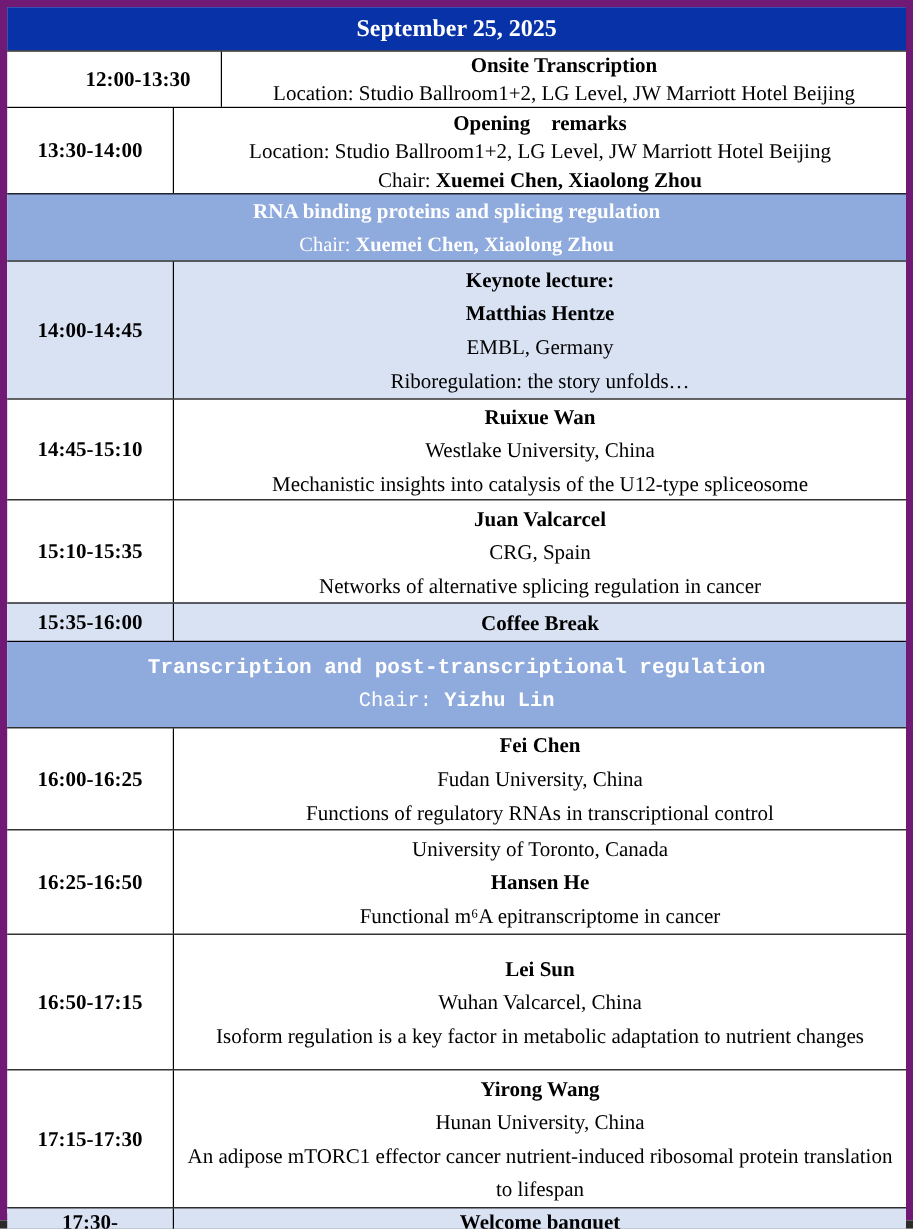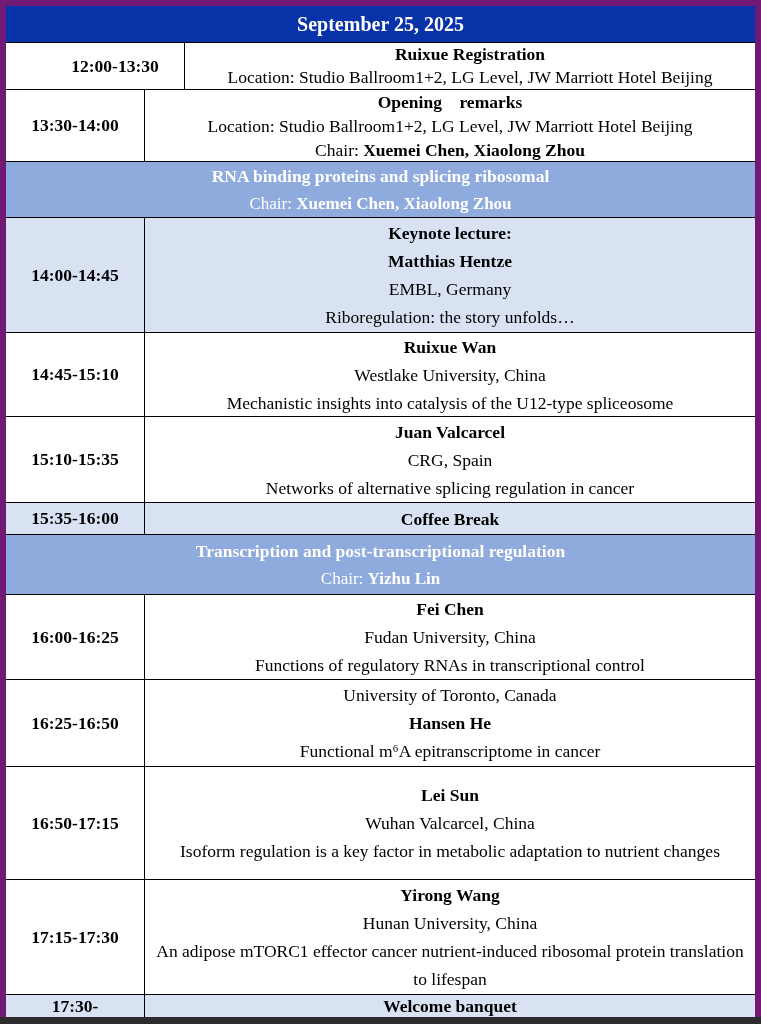--- a/index.html
+++ b/index.html
@@ -43,52 +43,52 @@
     text-align:center;font-size:17.5px;padding:1px 8px;
   }
   .ln{line-height:28px;white-space:pre-wrap;}
   .lh23 .ln{line-height:23px;}
   .lh24 .ln{line-height:24px;}
   .b{font-weight:bold;}
   .hl{background:#d9e2f3;}
   
   .h36{height:36px;} .h47{height:47px;padding-left:40px;} .h72{height:72px;} .h56{height:56px;}
   .h115{height:115px;} .h84{height:84px;} .h86{height:86px;} .h32{height:32px;}
-  .h60{height:60px;} .h85{height:85px;} .h87{height:87px;} .h113{height:113px;}
+  .h60{height:72px;font-family:Liberation Mono, monospace;} .h85{height:85px;} .h87{height:87px;} .h113{height:113px;}
   .h27{height:23px;}
   .page-edge{width:761px;height:7px;background:#2b2b2b;}
 </style>
 </head>
 <body>
 
 <div class="table">
 
   <div class="row date-header h36">
     <div>September 25, 2025</div>
   </div>
 
   <div class="row h47">
     <div class="timecell">12:00-13:30</div>
     <div class="content lh23">
-      <div class="ln b">Ruixue Registration</div>
+      <div class="ln b">Onsite Transcription</div>
       <div class="ln">Location: Studio Ballroom1+2, LG Level, JW Marriott Hotel Beijing</div>
     </div>
   </div>
 
   <div class="row h72">
     <div class="timecell">13:30-14:00</div>
     <div class="content lh24">
       <div class="ln b">Opening    remarks</div>
       <div class="ln">Location: Studio Ballroom1+2, LG Level, JW Marriott Hotel Beijing</div>
       <div class="ln"><span>Chair: </span><span class="b">Xuemei Chen, Xiaolong Zhou</span></div>
     </div>
   </div>
 
   <div class="row section h56">
-    <div class="ln title">RNA binding proteins and splicing ribosomal</div>
+    <div class="ln title">RNA binding proteins and splicing regulation</div>
     <div class="ln"><span>Chair: </span><span class="b">Xuemei Chen, Xiaolong Zhou</span></div>
   </div>
 
   <div class="row hl h115">
     <div class="timecell">14:00-14:45</div>
     <div class="content">
       <div class="ln b">Keynote lecture:</div>
       <div class="ln b">Matthias Hentze</div>
       <div class="ln">EMBL, Germany</div>
       <div class="ln">Riboregulation: the story unfolds…</div>

